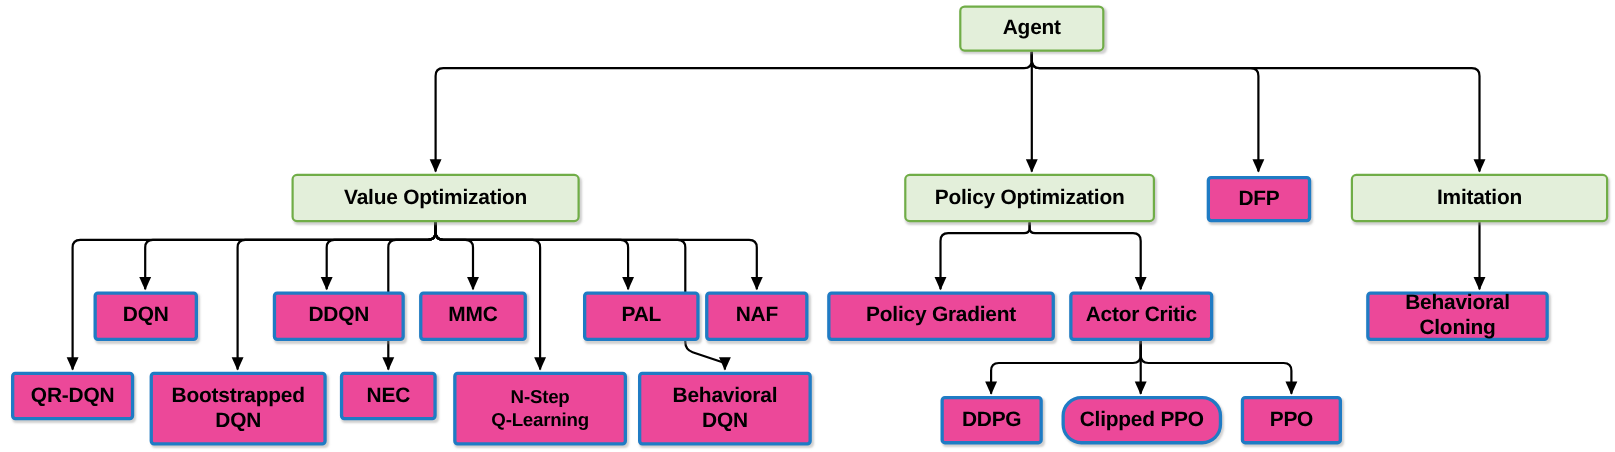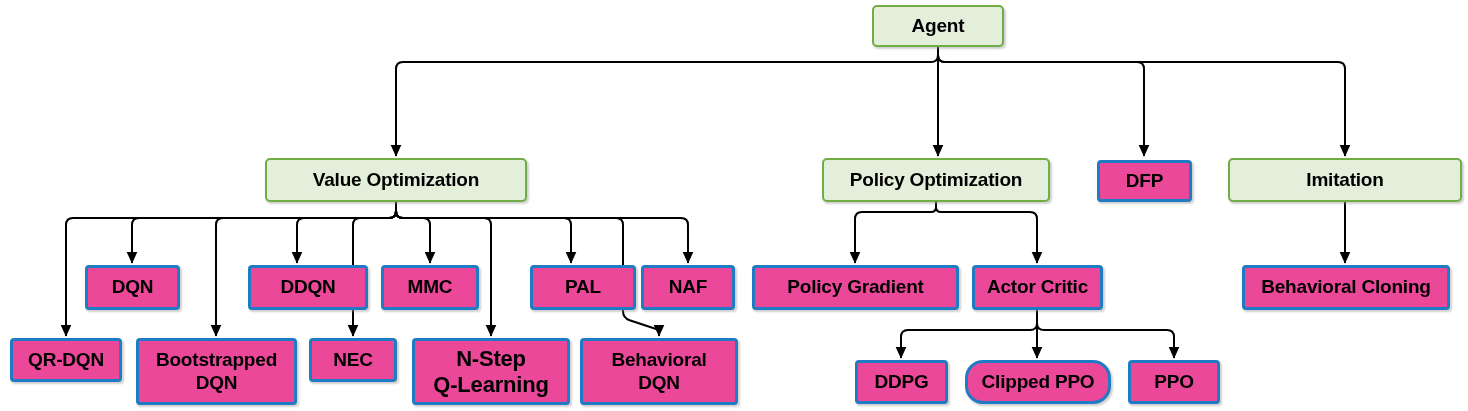--- a/index.html
+++ b/index.html
@@ -97,26 +97,26 @@
       <div class="node green" style="left: 822px; top: 158px; width: 228px; height: 44px; font-size: 19px;"><span class="nlabel">Policy Optimization</span></div>
       <div class="node blue" style="left: 1097px; top: 160px; width: 95px; height: 42px; font-size: 19px;"><span class="nlabel">DFP</span></div>
       <div class="node green" style="left: 1228px; top: 158px; width: 234px; height: 44px; font-size: 19px;"><span class="nlabel">Imitation</span></div>
       <div class="node blue" style="left: 85px; top: 265px; width: 95px; height: 45px; font-size: 19px;"><span class="nlabel">DQN</span></div>
       <div class="node blue" style="left: 248px; top: 265px; width: 120px; height: 45px; font-size: 19px;"><span class="nlabel">DDQN</span></div>
       <div class="node blue" style="left: 381px; top: 265px; width: 98px; height: 45px; font-size: 19px;"><span class="nlabel">MMC</span></div>
       <div class="node blue" style="left: 530px; top: 265px; width: 106px; height: 45px; font-size: 19px;"><span class="nlabel">PAL</span></div>
       <div class="node blue" style="left: 641px; top: 265px; width: 94px; height: 45px; font-size: 19px;"><span class="nlabel">NAF</span></div>
       <div class="node blue" style="left: 752px; top: 265px; width: 207px; height: 45px; font-size: 19px;"><span class="nlabel">Policy Gradient</span></div>
       <div class="node blue" style="left: 972px; top: 265px; width: 131px; height: 45px; font-size: 19px;"><span class="nlabel">Actor Critic</span></div>
-      <div class="node blue" style="left: 1242px; top: 265px; width: 208px; height: 45px; font-size: 19px;"><span class="nlabel">Behavioral Cloning</span></div>
+      <div class="node blue" style="left: 1242px; top: 265px; width: 166px; height: 45px; font-size: 19px;"><span class="nlabel">Behavioral Cloning</span></div>
       <div class="node blue" style="left: 10px; top: 338px; width: 112px; height: 44px; font-size: 19px;"><span class="nlabel">QR-DQN</span></div>
       <div class="node blue" style="left: 136px; top: 338px; width: 161px; height: 67px; font-size: 19px;"><span class="nlabel">Bootstrapped
 DQN</span></div>
       <div class="node blue" style="left: 309px; top: 338px; width: 88px; height: 44px; font-size: 19px;"><span class="nlabel">NEC</span></div>
-      <div class="node blue" style="left: 412px; top: 338px; width: 158px; height: 67px; font-size: 22px;"><span class="nlabel">N-Step
+      <div class="node blue" style="left: 412px; top: 338px; width: 158px; height: 67px; font-size: 17px;"><span class="nlabel">N-Step
 Q-Learning</span></div>
       <div class="node blue" style="left: 580px; top: 338px; width: 158px; height: 67px; font-size: 19px;"><span class="nlabel">Behavioral
 DQN</span></div>
       <div class="node blue" style="left: 855px; top: 360px; width: 93px; height: 44px; font-size: 19px;"><span class="nlabel">DDPG</span></div>
       <div class="node blue" style="left: 965px; top: 360px; width: 146px; height: 44px; font-size: 19px; border-radius: 18px;"><span class="nlabel">Clipped PPO</span></div>
       <div class="node blue" style="left: 1128px; top: 360px; width: 92px; height: 44px; font-size: 19px;"><span class="nlabel">PPO</span></div>
     </div>
 
 </div>
 

